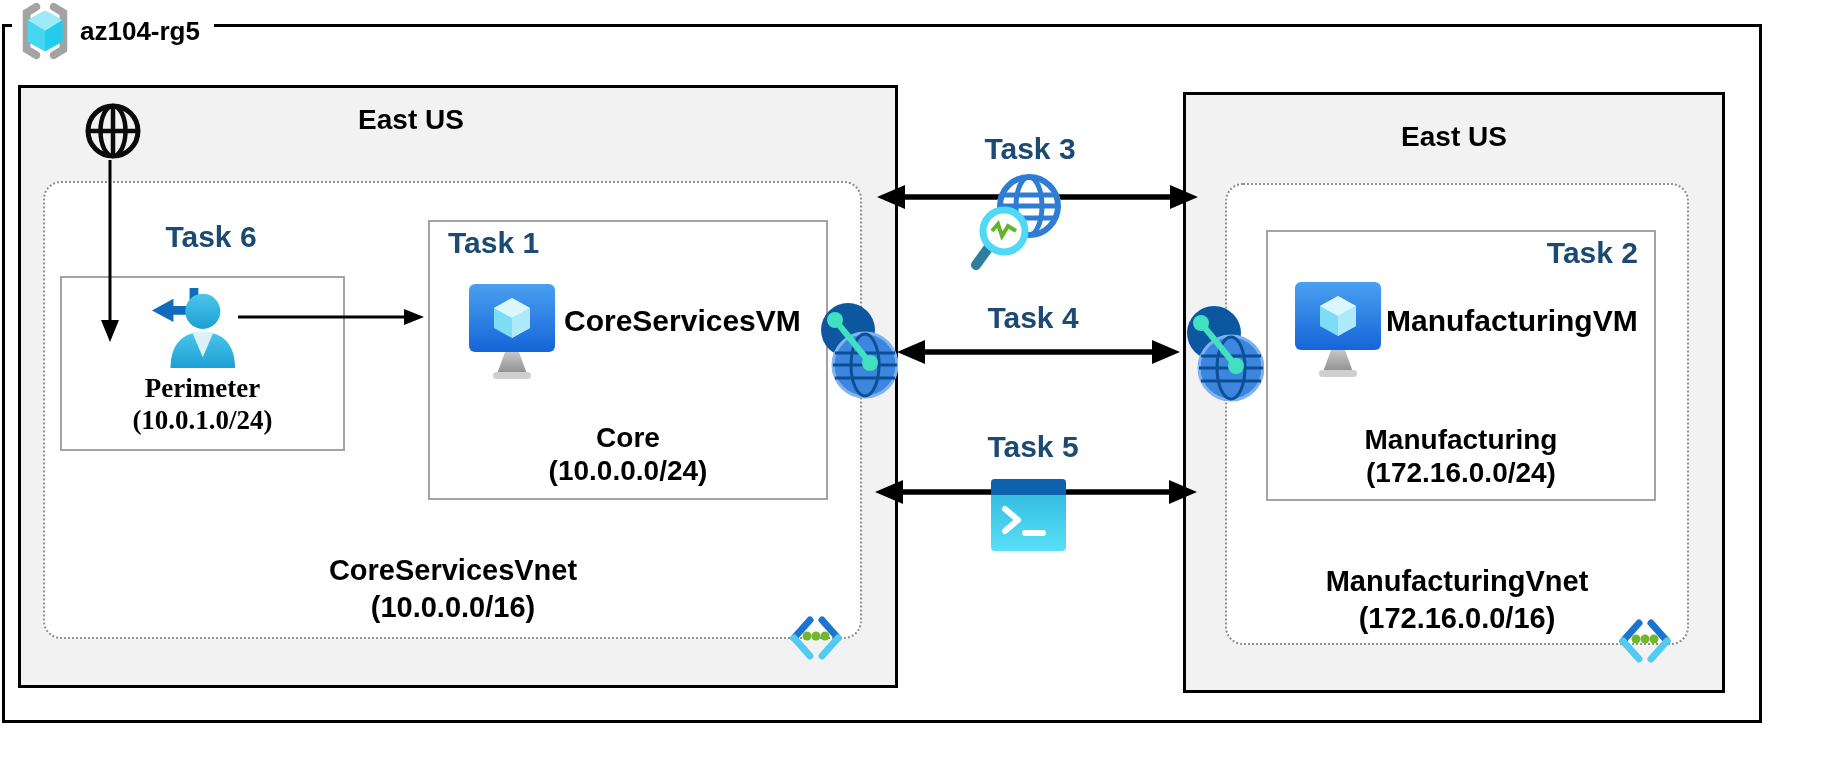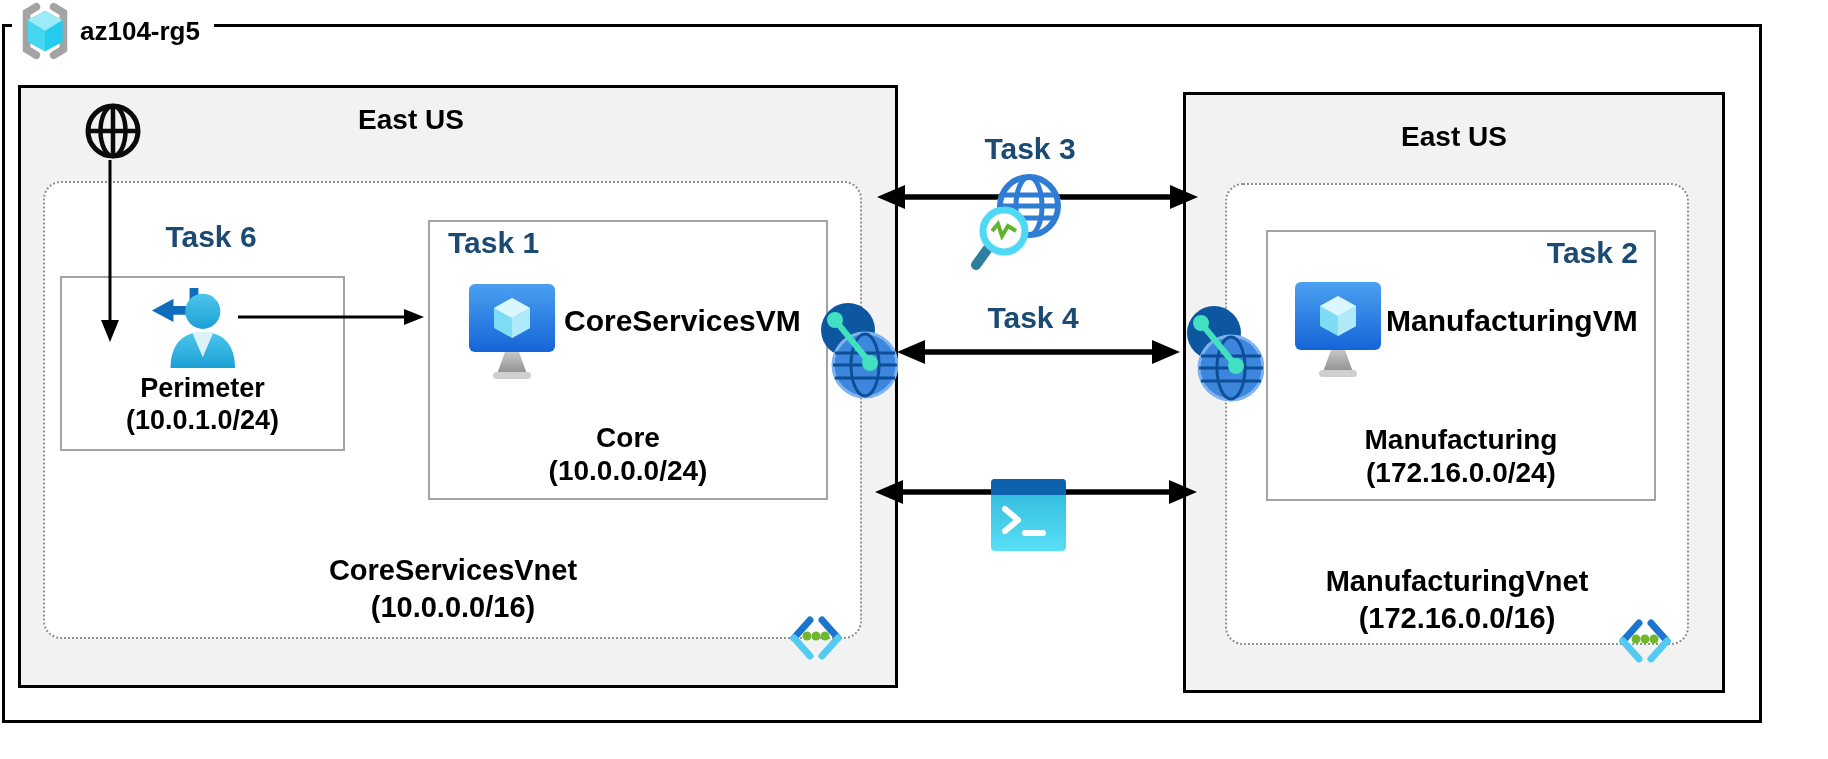--- a/index.html
+++ b/index.html
@@ -65,21 +65,21 @@
       <line x1="5" y1="30" x2="55" y2="30" stroke="#0a0a0a" stroke-width="4.5"></line>
       <line x1="30" y1="5" x2="30" y2="55" stroke="#0a0a0a" stroke-width="4.5"></line>
     </svg>
 
     <div class="abs region-title" style="left:280px; top:16px; width:220px;">East US</div>
 
     <div class="abs vnet-box" style="left:22px; top:93px; width:819px; height:458px;"></div>
 
     <div class="abs task-label" style="left:120px; top:132px; width:140px; text-align:center;">Task 6</div>
 
-    <div class="abs sub-box" style="left:39px; top:188px; width:285px; height:175px;">
+    <div class="abs sub-box" style="left:39px; top:188px; width:285px; height:175px;font-family:Liberation Serif, serif;">
       <svg class="abs" style="left:88px; top:6px;" width="86" height="86" viewBox="0 0 88 88">
         <defs>
           <linearGradient id="userGrad" x1="0" y1="0" x2="0" y2="1">
             <stop offset="0" stop-color="#4cc6ec"></stop>
               <stop offset="1" stop-color="#1ba0d4"></stop>
           </linearGradient>
         </defs>
         <polyline points="45,4 45,27 20,27" fill="none" stroke="#0f6cbd" stroke-width="9"></polyline>
         <polygon points="24,15 2,27 24,39" fill="#0f6cbd"></polygon>
         <circle cx="54" cy="28" r="18" fill="url(#userGrad)"></circle>
@@ -159,20 +159,21 @@
       <line x1="34" y1="6" x2="50" y2="24" stroke="#1b75cf" stroke-width="7" stroke-linecap="round"></line>
       <line x1="50" y1="24" x2="34" y2="42" stroke="#53cbf1" stroke-width="7" stroke-linecap="round"></line>
       <circle cx="19" cy="22" r="4.5" fill="#6fb82c"></circle>
       <circle cx="28" cy="22" r="4.5" fill="#6fb82c"></circle>
       <circle cx="37" cy="22" r="4.5" fill="#6fb82c"></circle>
     </svg>
   </div>
 
   <div class="abs task-label mid-task" style="left:945px; top:132px;">Task 3</div>
   <div class="abs task-label mid-task" style="left:948px; top:301px;">Task 4</div>
+  <div class="abs task-label mid-task" style="left:948px; top:430px;">Task 5</div>
 
   <svg id="arrow-layer" class="abs">
 
     <line x1="898" y1="197" x2="1177" y2="197" stroke="#000" stroke-width="5.5"></line>
     <polygon points="877,197 905,185 905,209" fill="#000"></polygon>
     <polygon points="1198,197 1170,185 1170,209" fill="#000"></polygon>
 
     <line x1="918" y1="352" x2="1159" y2="352" stroke="#000" stroke-width="5.5"></line>
     <polygon points="897,352 925,340 925,364" fill="#000"></polygon>
     <polygon points="1180,352 1152,340 1152,364" fill="#000"></polygon>

